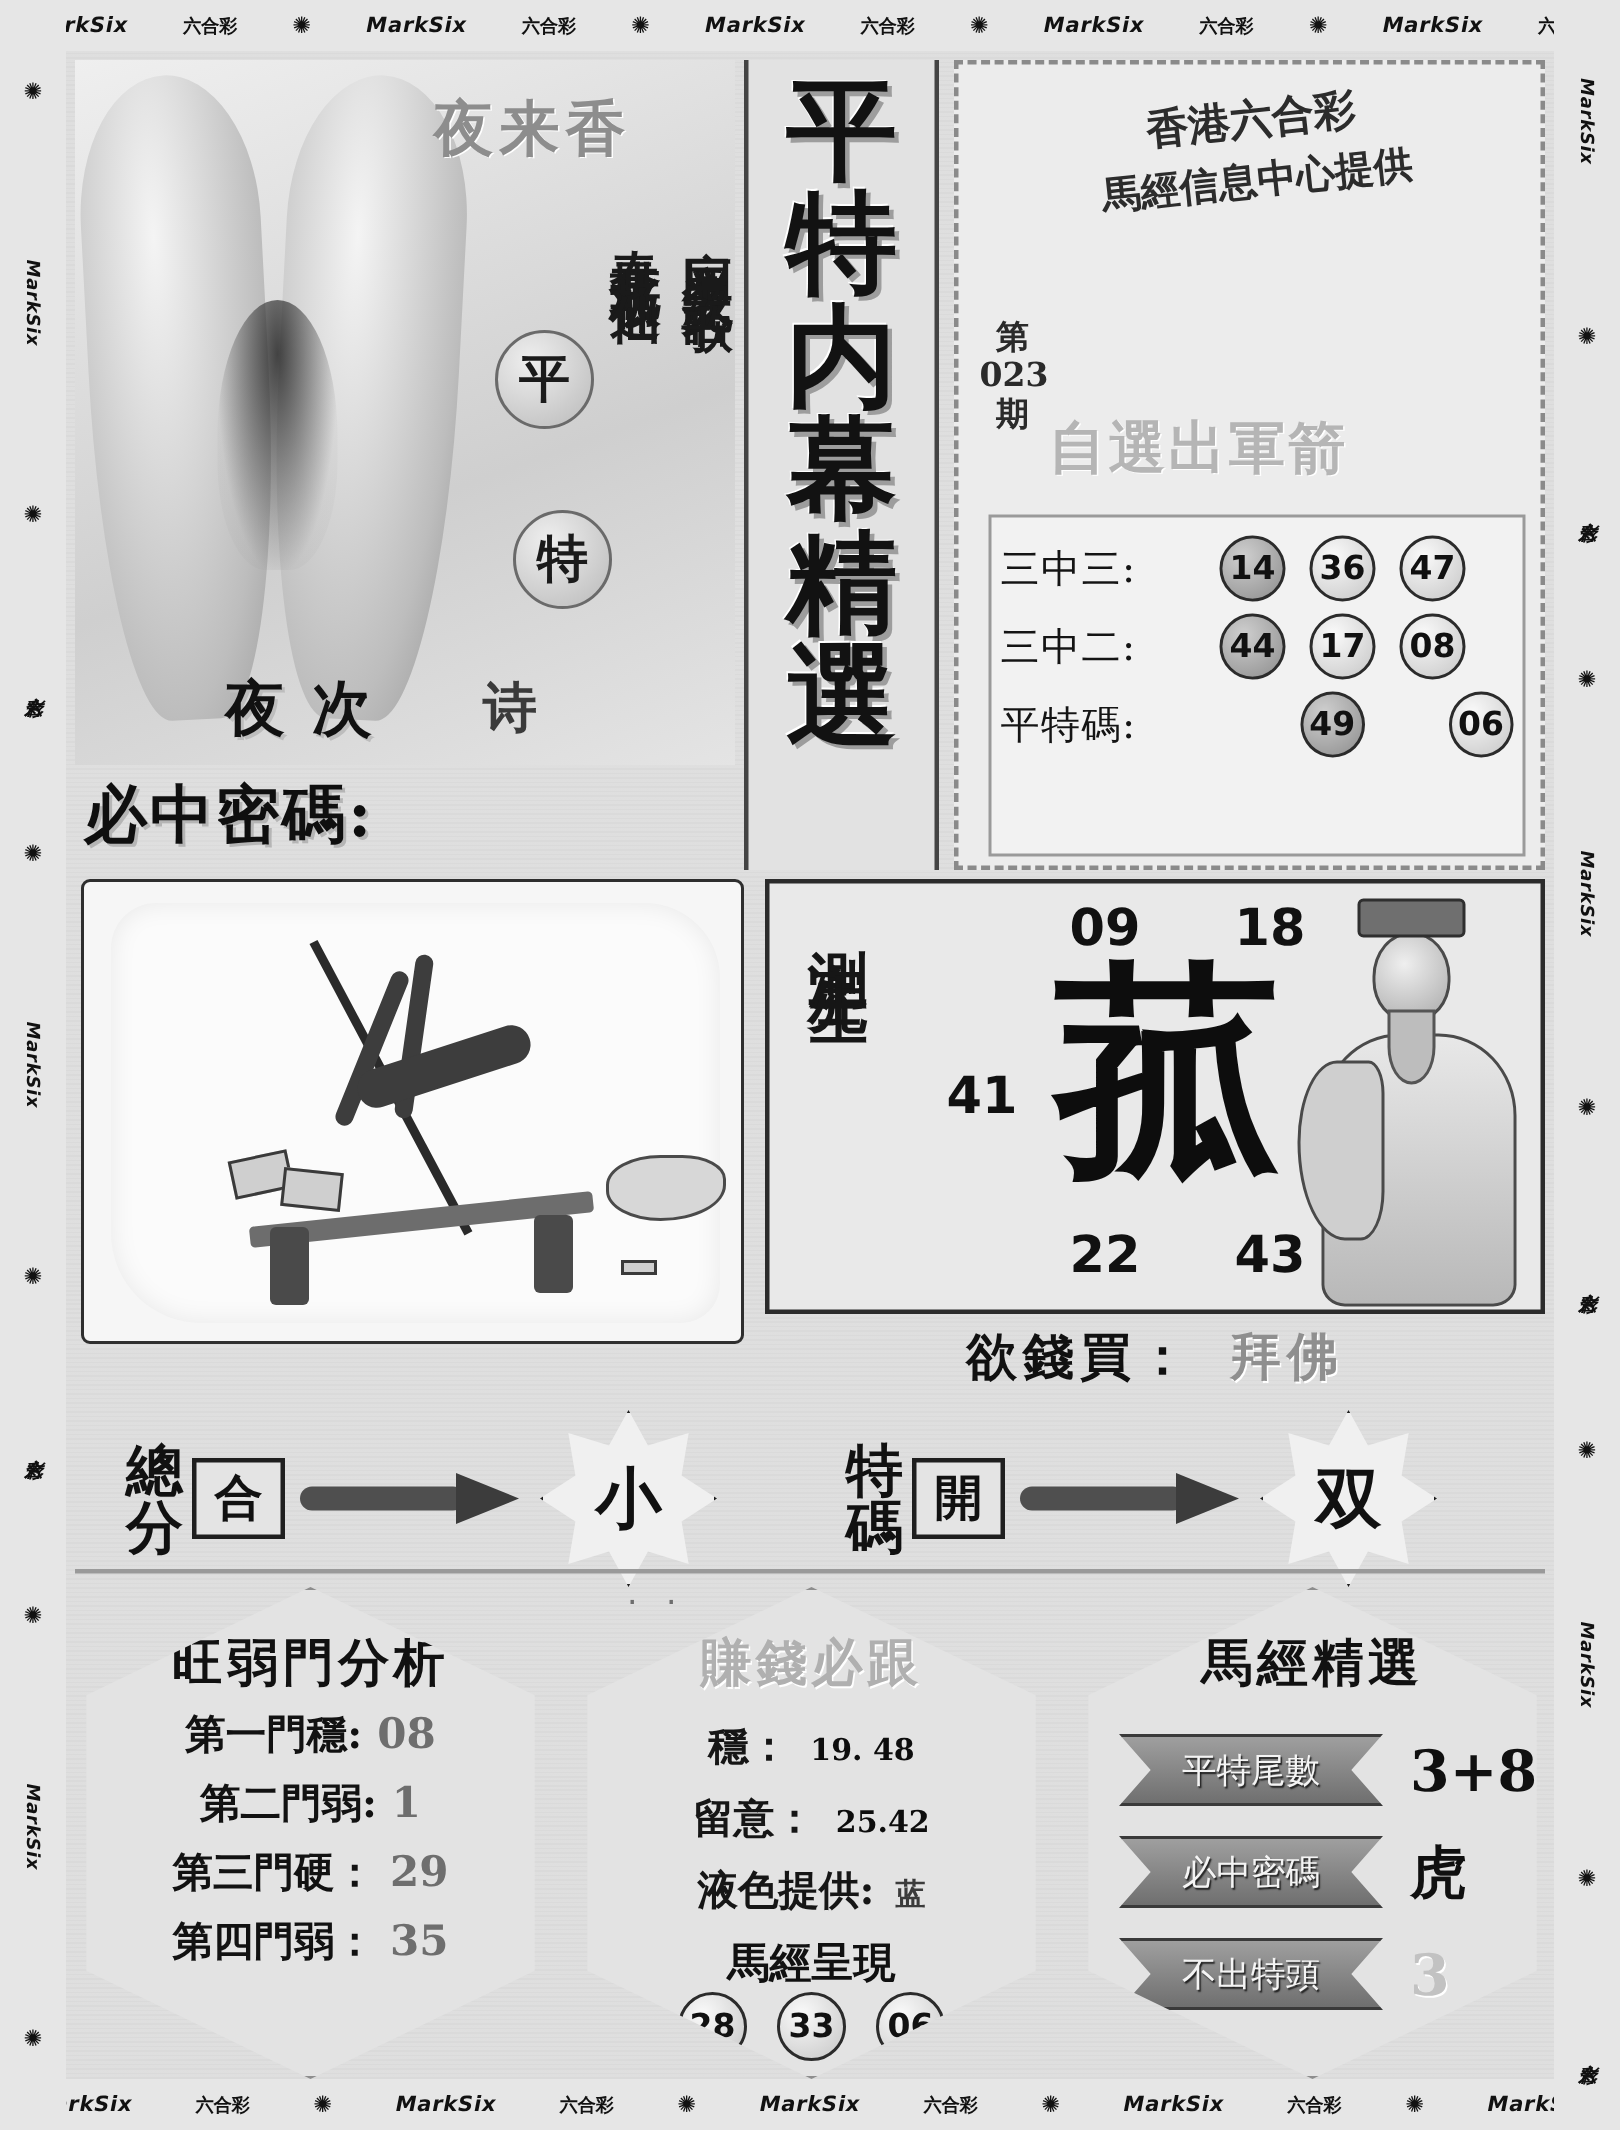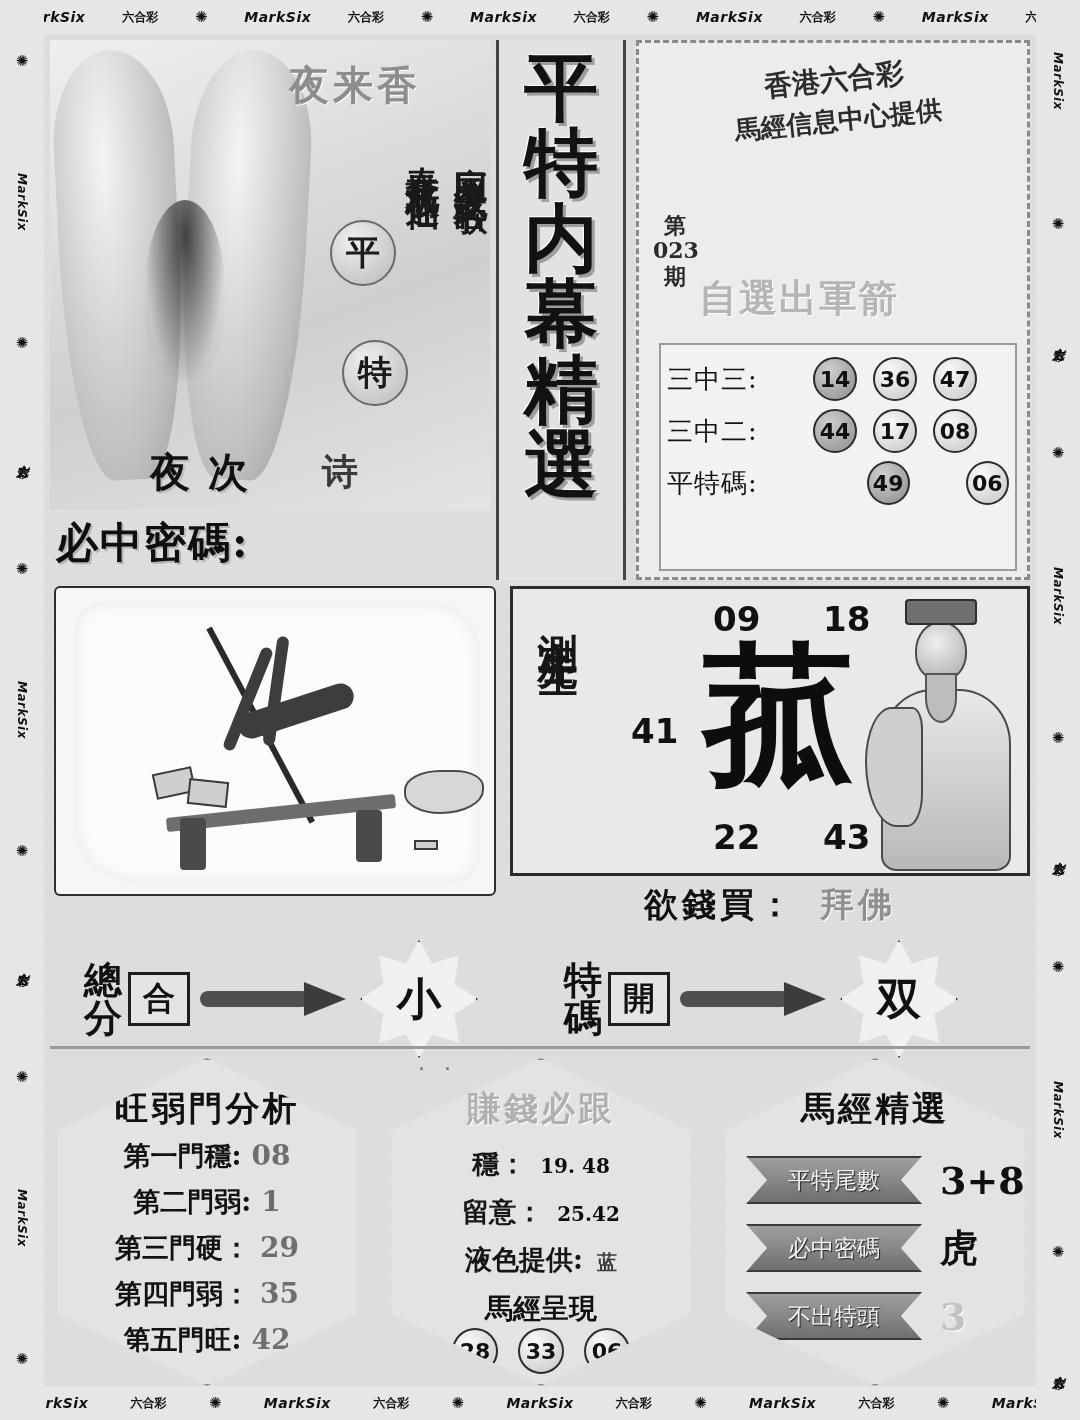--- a/index.html
+++ b/index.html
@@ -610,24 +610,20 @@
             <span class="g-val">1</span>
           </div>
           <div class="gate-row">
             <span class="g-lbl">第三門硬：</span>
             <span class="g-val">29</span>
           </div>
           <div class="gate-row">
             <span class="g-lbl">第四門弱：</span>
             <span class="g-val">35</span>
           </div>
-          <div class="gate-row">
-            <span class="g-lbl">第五門旺:</span>
-            <span class="g-val">42</span>
-          </div>
         </div>
       </div>
 
       <div class="hex hex2">
         <div class="hex-title faded">賺錢必跟</div>
         <div class="mid-list">
           <div class="mid-row">
             <span class="m-lbl">穩：</span>
             <span class="m-val">19. 48</span>
           </div>

